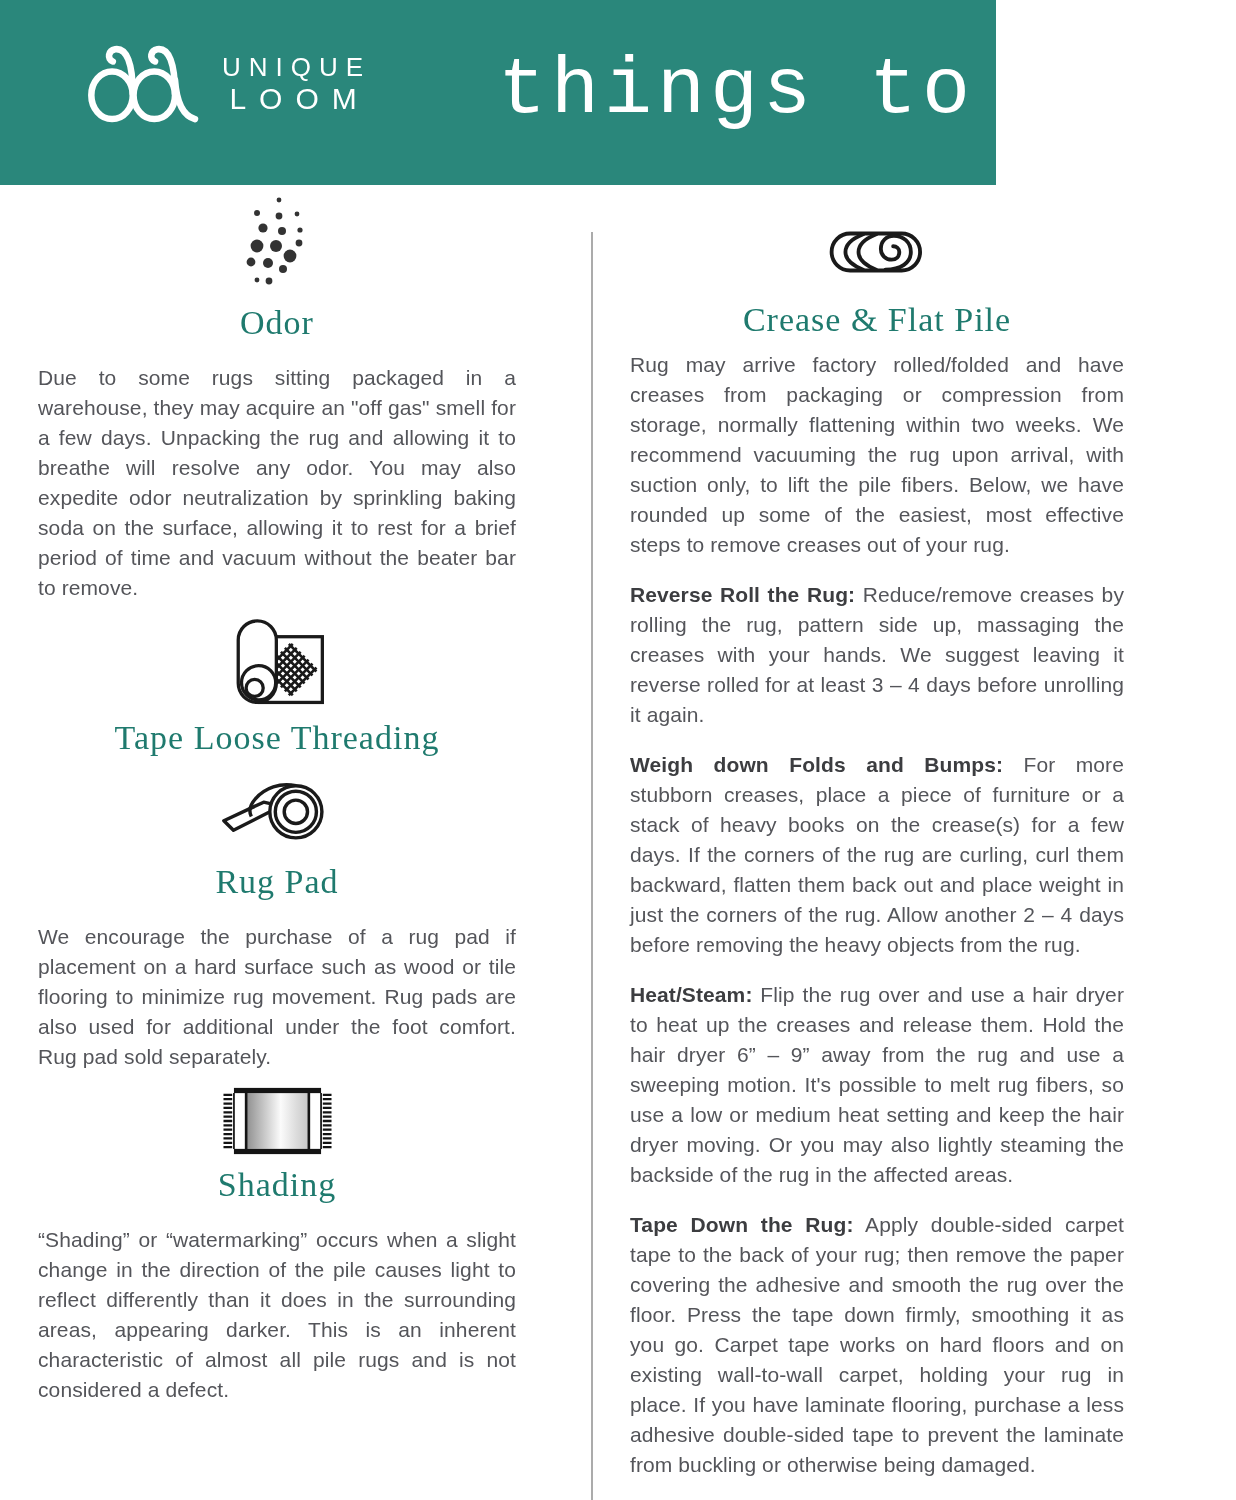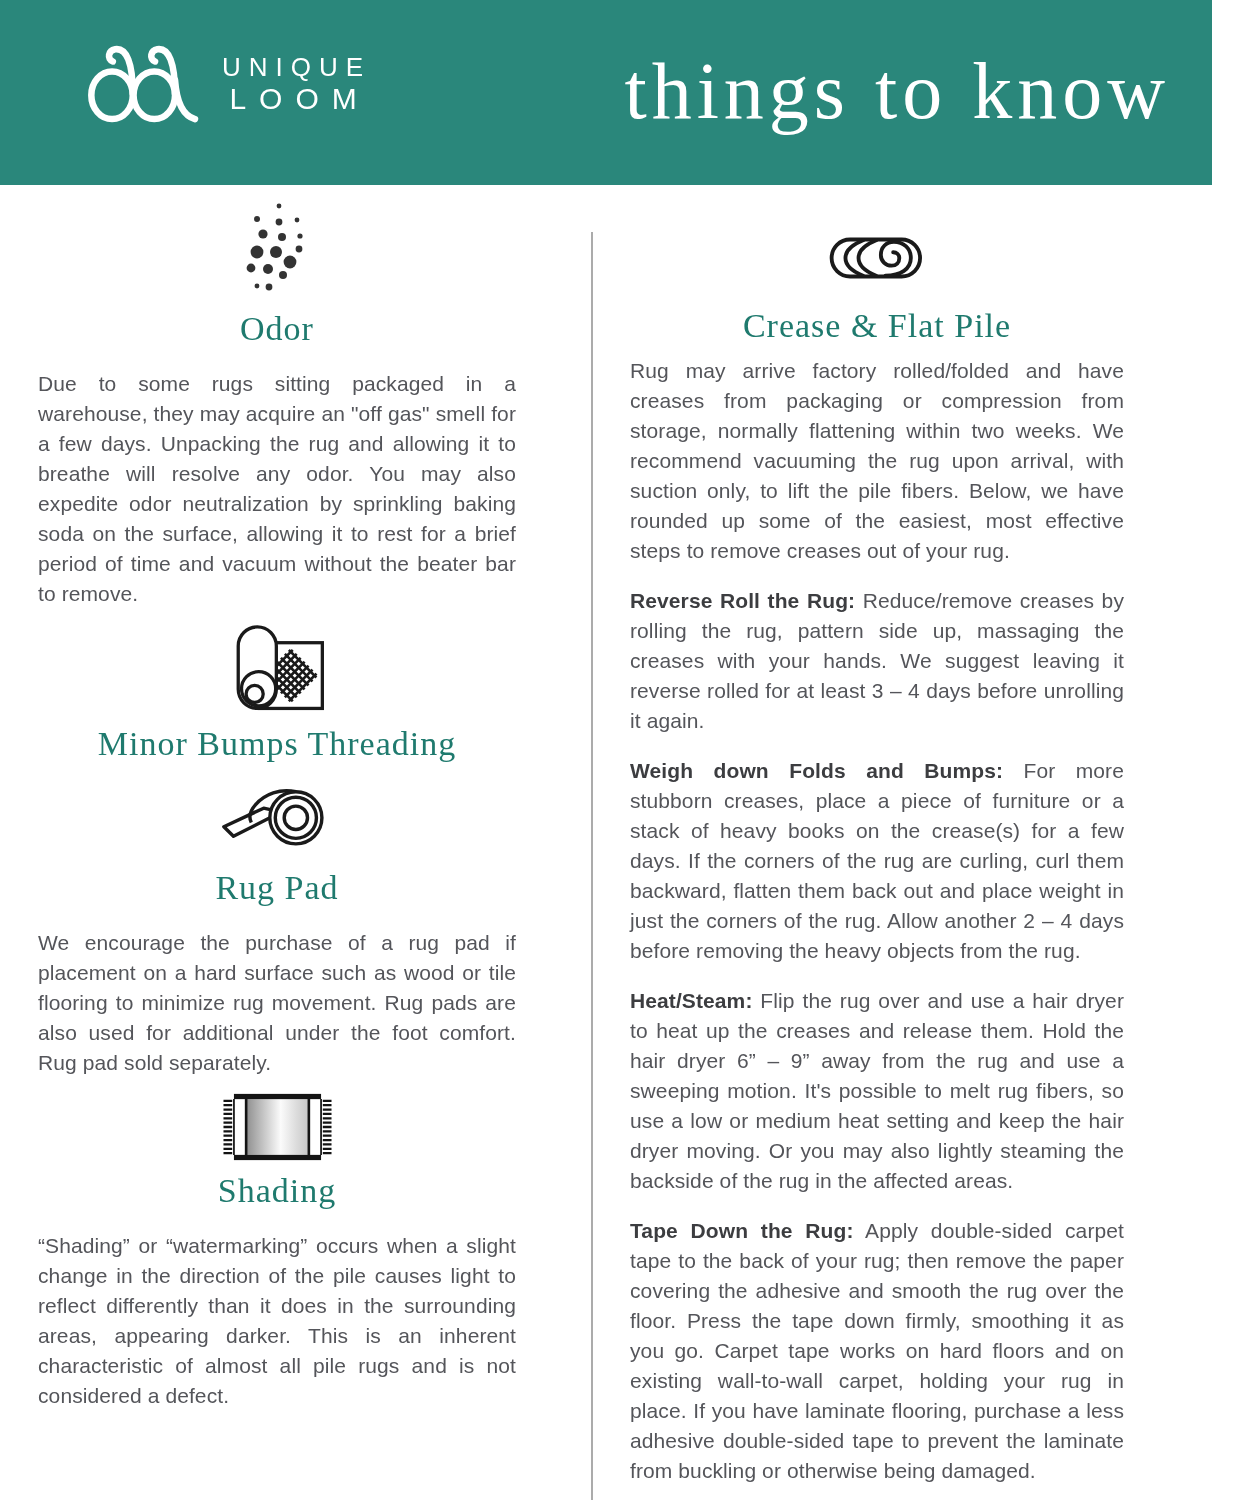--- a/index.html
+++ b/index.html
@@ -6,34 +6,34 @@
     --header_bg:#2A877B; --heading_teal:#1F7A6E; --body_text:#54555A;
     --bold_text:#3C3D40; --icon_stroke:#1A1A1A; --divider:#ABABAB; --white:#FFFFFF;
   }
   *{box-sizing:border-box; margin:0; padding:0;}
   html,body{background:#e8e8e8;}
   .page{
     position:relative; width:1236px; height:1500px; background:#fff;
     overflow:hidden; font-family:"Liberation Sans", sans-serif;
   }
   
-  .hdr{position:absolute; left:0; top:0; width:1212px; height:185px; background:var(--header_bg);}
+  .hdr{position:absolute; left:0; top:0; width:996px; height:185px; background:var(--header_bg);}
   .brand{position:absolute; left:84px; top:40px; display:flex; align-items:center; gap:22px;}
   .brand svg{display:block;}
   .brand-text{color:var(--white); text-align:center;}
   .brand-line1{display:block; font-size:26px; letter-spacing:8px; line-height:32px;}
   .brand-line2{display:block; font-size:30px; letter-spacing:13px; line-height:32px; padding-left:6px;}
   .hdr-title{
-    position:absolute; left:498px; top:36px; width:672px; text-align:right;
-    font-family:Liberation Serif, serif; font-weight:400; color:var(--white);
+    position:absolute; left:498px; top:36px; width:672px; text-align:center;
+    font-family:Liberation Mono, monospace; font-weight:400; color:var(--white);
     font-size:80px; letter-spacing:5px; line-height:110px; white-space:nowrap;
   }
   
   .divider{position:absolute; left:591px; top:232px; width:2px; height:1268px; background:var(--divider);}
-  .col{position:absolute; top:178px;}
+  .col{position:absolute; top:172px;}
   .col-left{left:38px; width:478px;}
   .col-right{left:630px; width:494px;}
   .icon-wrap{text-align:center;}
   h2{
     text-align:center; font-family:"Liberation Serif", serif; font-weight:400;
     color:var(--heading_teal); font-size:34px; line-height:40px; letter-spacing:1px;
   }
   p.body{
     text-align:justify; font-size:21px; line-height:30px; color:var(--body_text);
     letter-spacing:0.1px; margin-top:20px;
@@ -113,21 +113,21 @@
           <rect x="58" y="30" width="96" height="100" fill="#FFFFFF"></rect>
           <g clip-path="url(#diamondClip)" stroke-width="4">
             <path d="M20,30 L120,130 M32,30 L132,130 M44,30 L144,130 M56,30 L156,130 M68,30 L168,130 M80,30 L180,130 M92,30 L192,130"></path>
             <path d="M120,30 L20,130 M132,30 L32,130 M144,30 L44,130 M156,30 L56,130 M168,30 L68,130 M180,30 L80,130 M192,30 L92,130"></path>
           </g>
           <rect x="26" y="6" width="58" height="124" rx="29" fill="#FFFFFF"></rect>
           <circle cx="57" cy="100" r="26" fill="#FFFFFF"></circle>
           <circle cx="51" cy="108" r="13" fill="#FFFFFF"></circle>
         </svg>
       </div>
-      <h2>Minor Bumps Threading</h2>
+      <h2>Tape Loose Threading</h2>
     </div>
 
     <div class="sec sec3">
       <div class="icon-wrap">
         <svg width="120" height="79" viewBox="0 0 175 115" fill="none" stroke="#1A1A1A" stroke-width="5" stroke-linejoin="round">
           <path d="M10,68 L68,41 L122,53 L122,69 L75,56 L24,82 Z" fill="#FFFFFF"></path>
           <path d="M115,17 C92,12 70,20 56,36 C48,45 46,54 50,62"></path>
           <circle cx="115" cy="55" r="38" fill="#FFFFFF"></circle>
           <circle cx="115" cy="55" r="30"></circle>
           <circle cx="115" cy="55" r="17"></circle>

